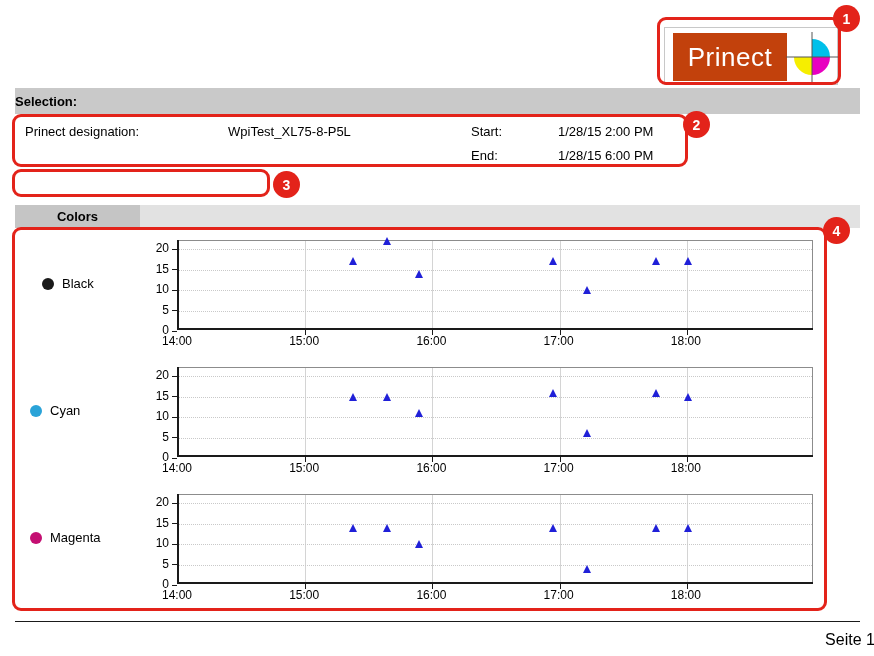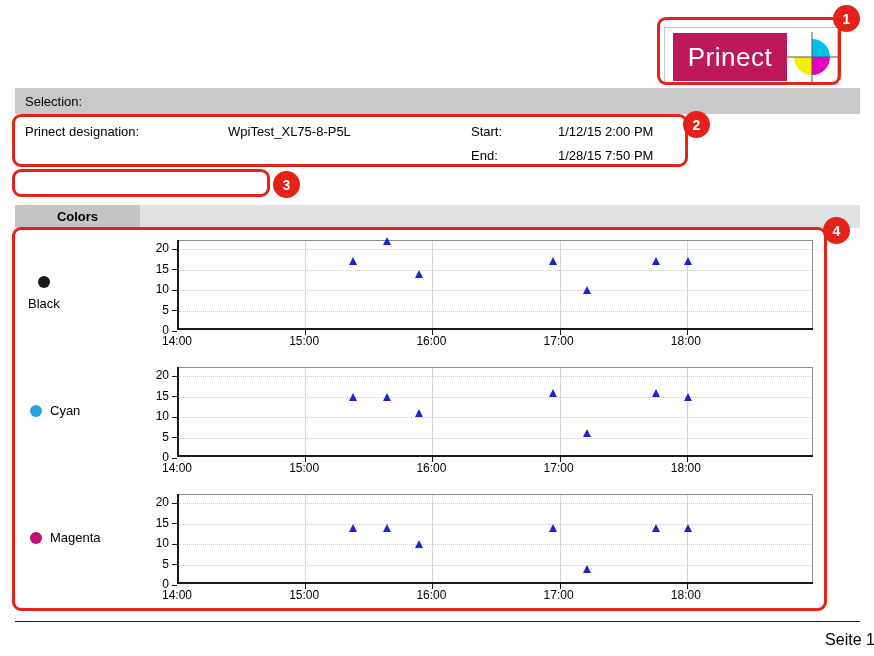--- a/index.html
+++ b/index.html
@@ -10,21 +10,21 @@
   .title { position: absolute; left: 17px; top: 50px; font-size: 16px; color: #1a5aa5; }
 
   
   .logo { position: absolute; left: 664px; top: 27px; width: 174px; height: 58px; background: #fff; border: 1px solid #c8c8c8; }
   .logo-red { position: absolute; left: 8px; top: 5px; width: 114px; height: 48px; background: #e8261d; color: #fff;
               display: flex; align-items: center; justify-content: center; font-size: 26px; letter-spacing: 0.5px; }
   .wheel { position: absolute; left: 121px; top: 3px; }
 
   
   .graybar { position: absolute; left: 15px; width: 845px; height: 26px; background: #c9c9c9; display: flex; align-items: center; }
-  .graybar .bartext { font-weight: normal; font-size: 13px; padding-left: 10px; }
+  .graybar .bartext { font-weight: bold; font-size: 13px; }
   .selection-bar { top: 88px; }
   .section-bar  { top: 171px; }
 
   
   .sel-text { position: absolute; font-size: 13px; white-space: nowrap; }
 
   
   .colors-cell { position: absolute; left: 15px; top: 205px; width: 125px; height: 23px; background: #c5c5c5;
                  display: flex; align-items: center; justify-content: center; font-weight: bold; font-size: 13px; }
   .colors-rest { position: absolute; left: 140px; top: 205px; width: 720px; height: 23px; background: #e2e2e2; }
@@ -54,47 +54,47 @@
   .footer-line { position: absolute; left: 15px; top: 621px; width: 845px; height: 1px; background: #1a1a1a; }
   .footer-label { position: absolute; left: 800px; top: 631px; width: 100px; text-align: center; font-size: 16px; }
 </style>
 </head>
 <body>
 
 <div class="page">
 
 
   <div class="logo">
-    <div class="logo-red" style="background: #be185d;">Prinect</div>
+    <div class="logo-red" style="background: #c2410c;">Prinect</div>
     <svg class="wheel" width="52" height="52" viewBox="0 0 52 52">
       <path d="M26,26 L26,8 A18,18 0 0 1 44,26 Z" fill="#00c0ea"></path>
       <path d="M26,26 L44,26 A18,18 0 0 1 26,44 Z" fill="#e800c0"></path>
       <path d="M26,26 L26,44 A18,18 0 0 1 8,26 Z" fill="#f6ee00"></path>
       <line x1="0" y1="26" x2="52" y2="26" stroke="#555" stroke-width="1"></line>
       <line x1="26" y1="1" x2="26" y2="51" stroke="#555" stroke-width="1"></line>
     </svg>
   </div>
 
   <div class="graybar selection-bar">
     <span class="bartext">Selection:</span>
   </div>
 
   <span class="sel-text" style="left:25px;  top:124px;">Prinect designation:</span>
   <span class="sel-text" style="left:228px; top:124px;">WpiTest_XL75-8-P5L</span>
   <span class="sel-text" style="left:471px; top:124px;">Start:</span>
-  <span class="sel-text" style="left:558px; top:124px;">1/12/15 2:00 PM</span>
+  <span class="sel-text" style="left:558px; top:124px;">1/28/15 2:00 PM</span>
   <span class="sel-text" style="left:471px; top:148px;">End:</span>
-  <span class="sel-text" style="left:558px; top:148px;">1/28/15 7:50 PM</span>
+  <span class="sel-text" style="left:558px; top:148px;">1/28/15 6:00 PM</span>
 
 
   <div class="colors-cell">Colors</div>
   <div class="colors-rest"></div>
 
   <div id="charts">
-      <div class="legend" style="left: 28px; top: 276px; flex-direction: column;">
+      <div class="legend" style="left: 42px; top: 276px;">
         <div class="dot" style="background: rgb(26, 26, 26);"></div>
         <div class="legend-label">Black</div>
       </div>
       <div class="plot" style="left: 177px; top: 240px; width: 636px; height: 90px;">
         <div class="vgrid" style="left: 127.2px;"></div>
         <div class="xmark" style="left: 127.2px;"></div>
         <div class="vgrid" style="left: 254.4px;"></div>
         <div class="xmark" style="left: 254.4px;"></div>
         <div class="vgrid" style="left: 381.6px;"></div>
         <div class="xmark" style="left: 381.6px;"></div>

